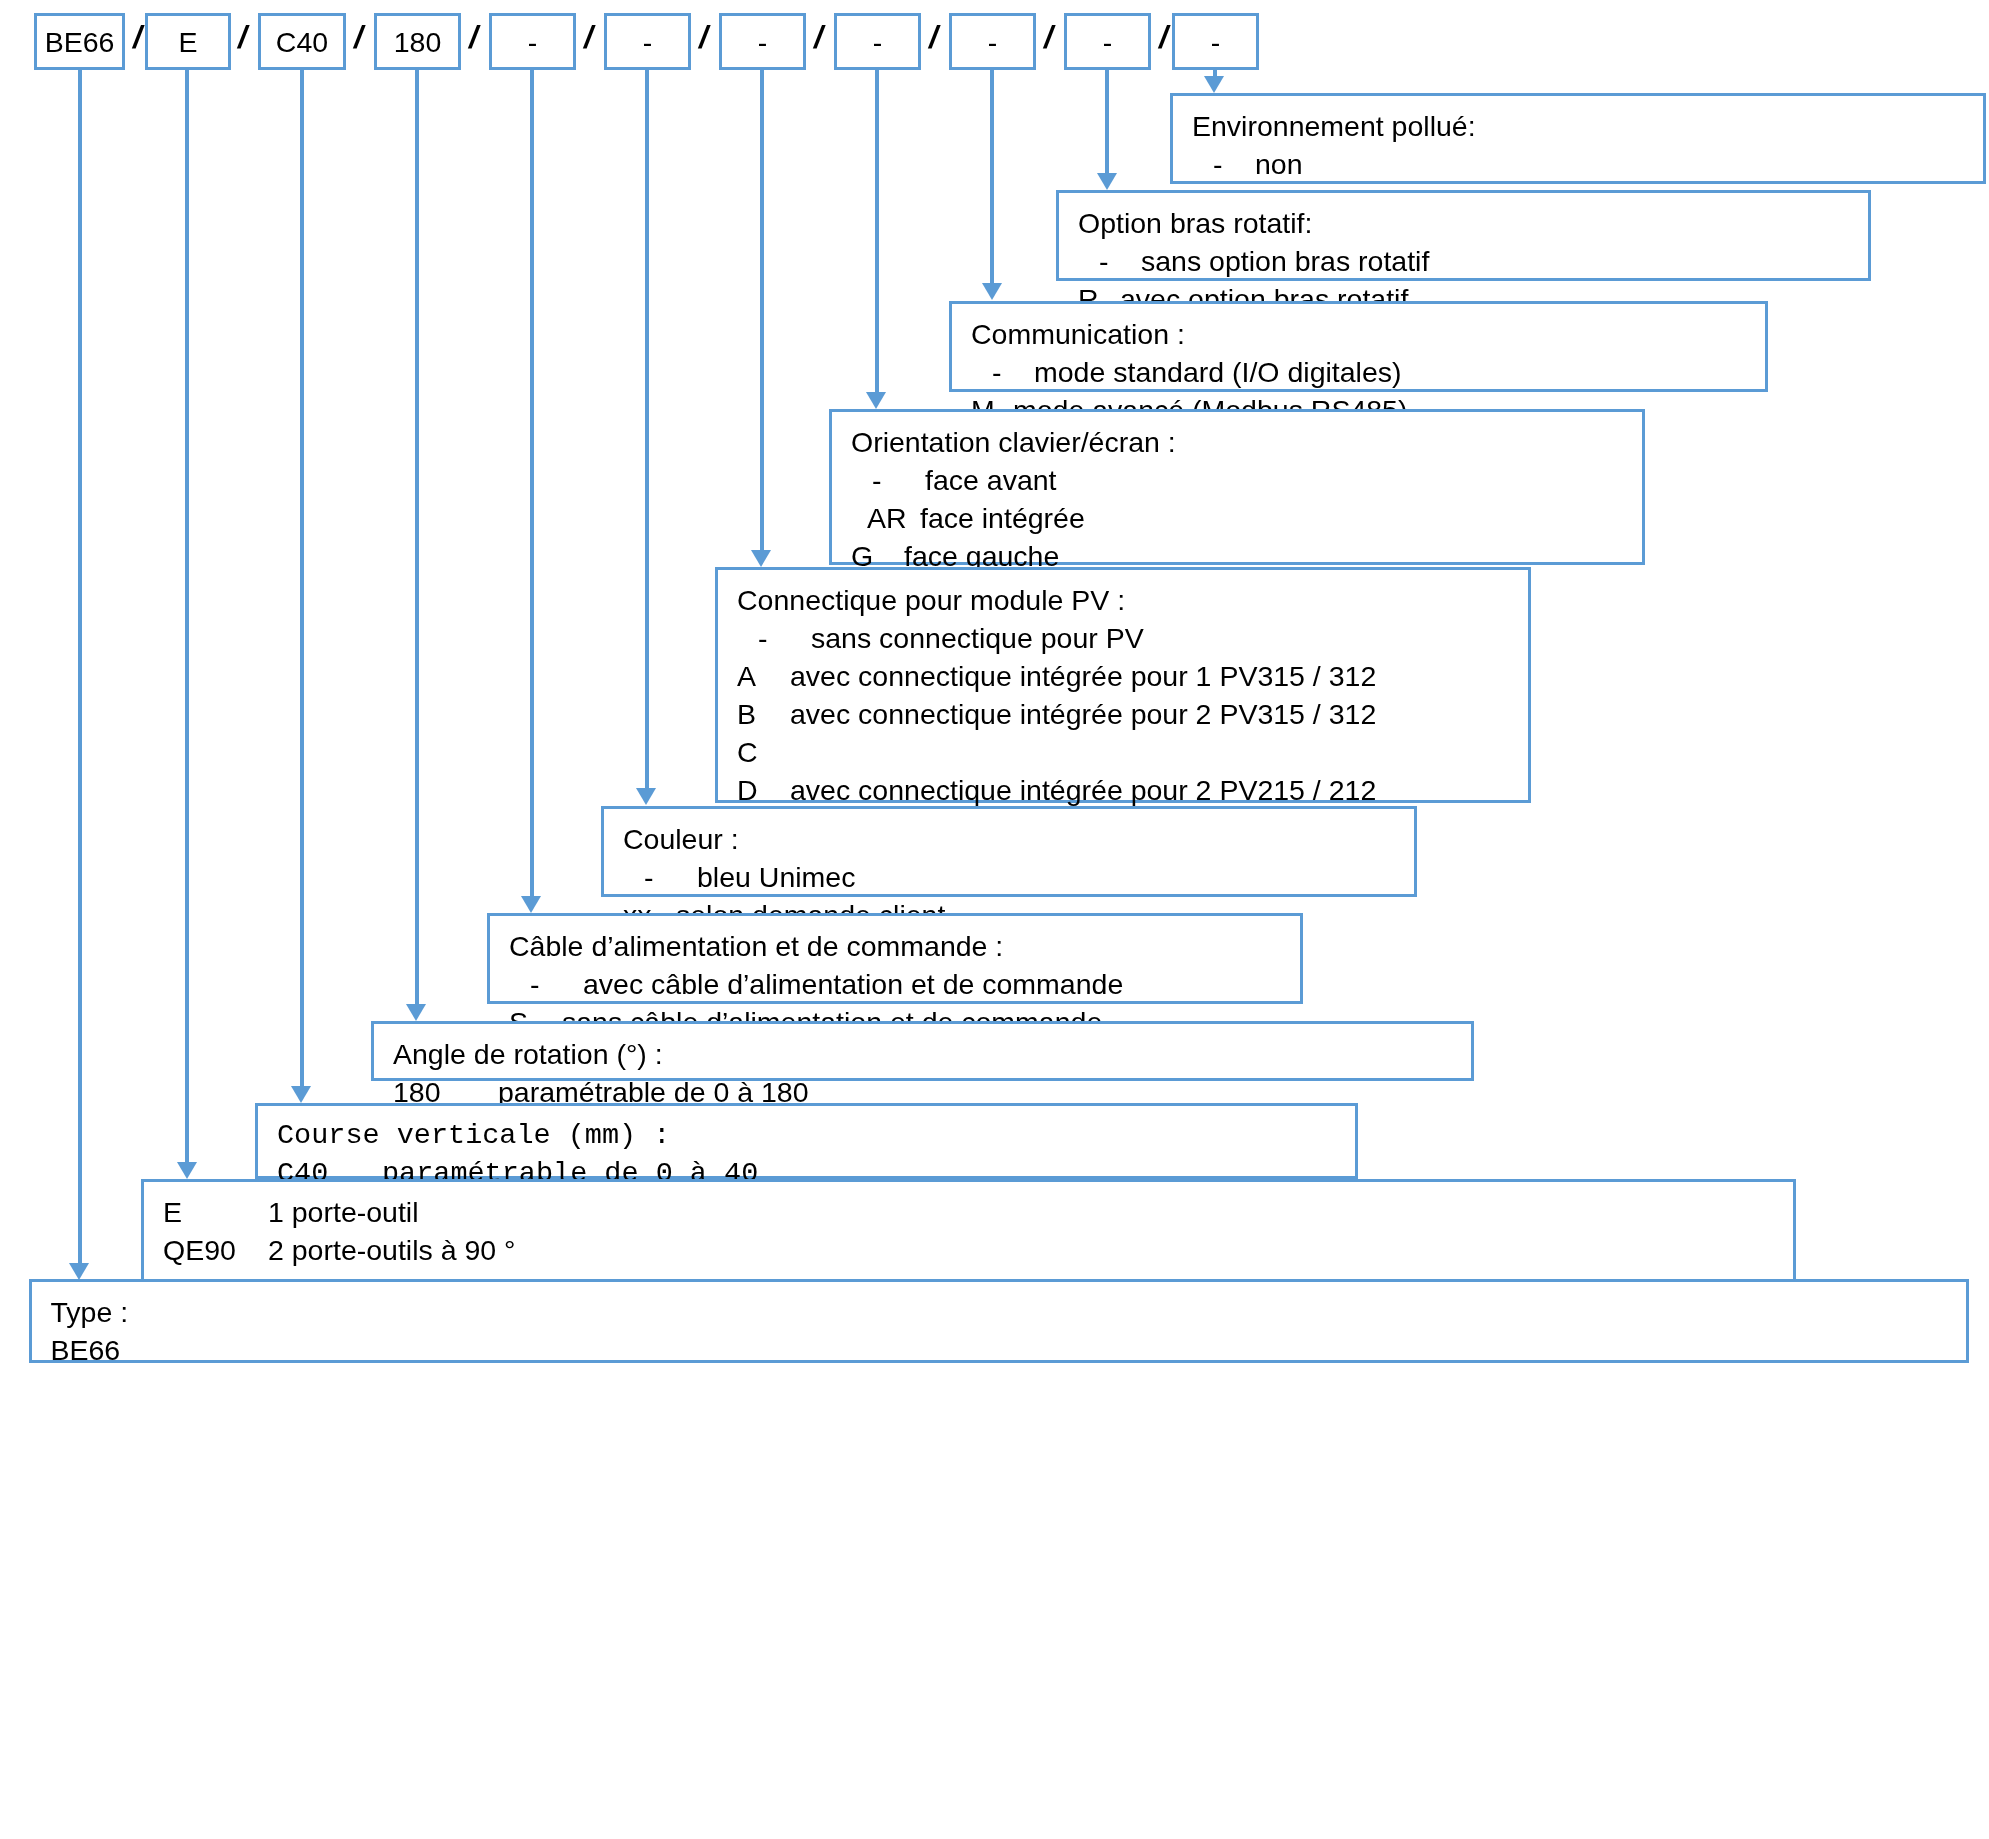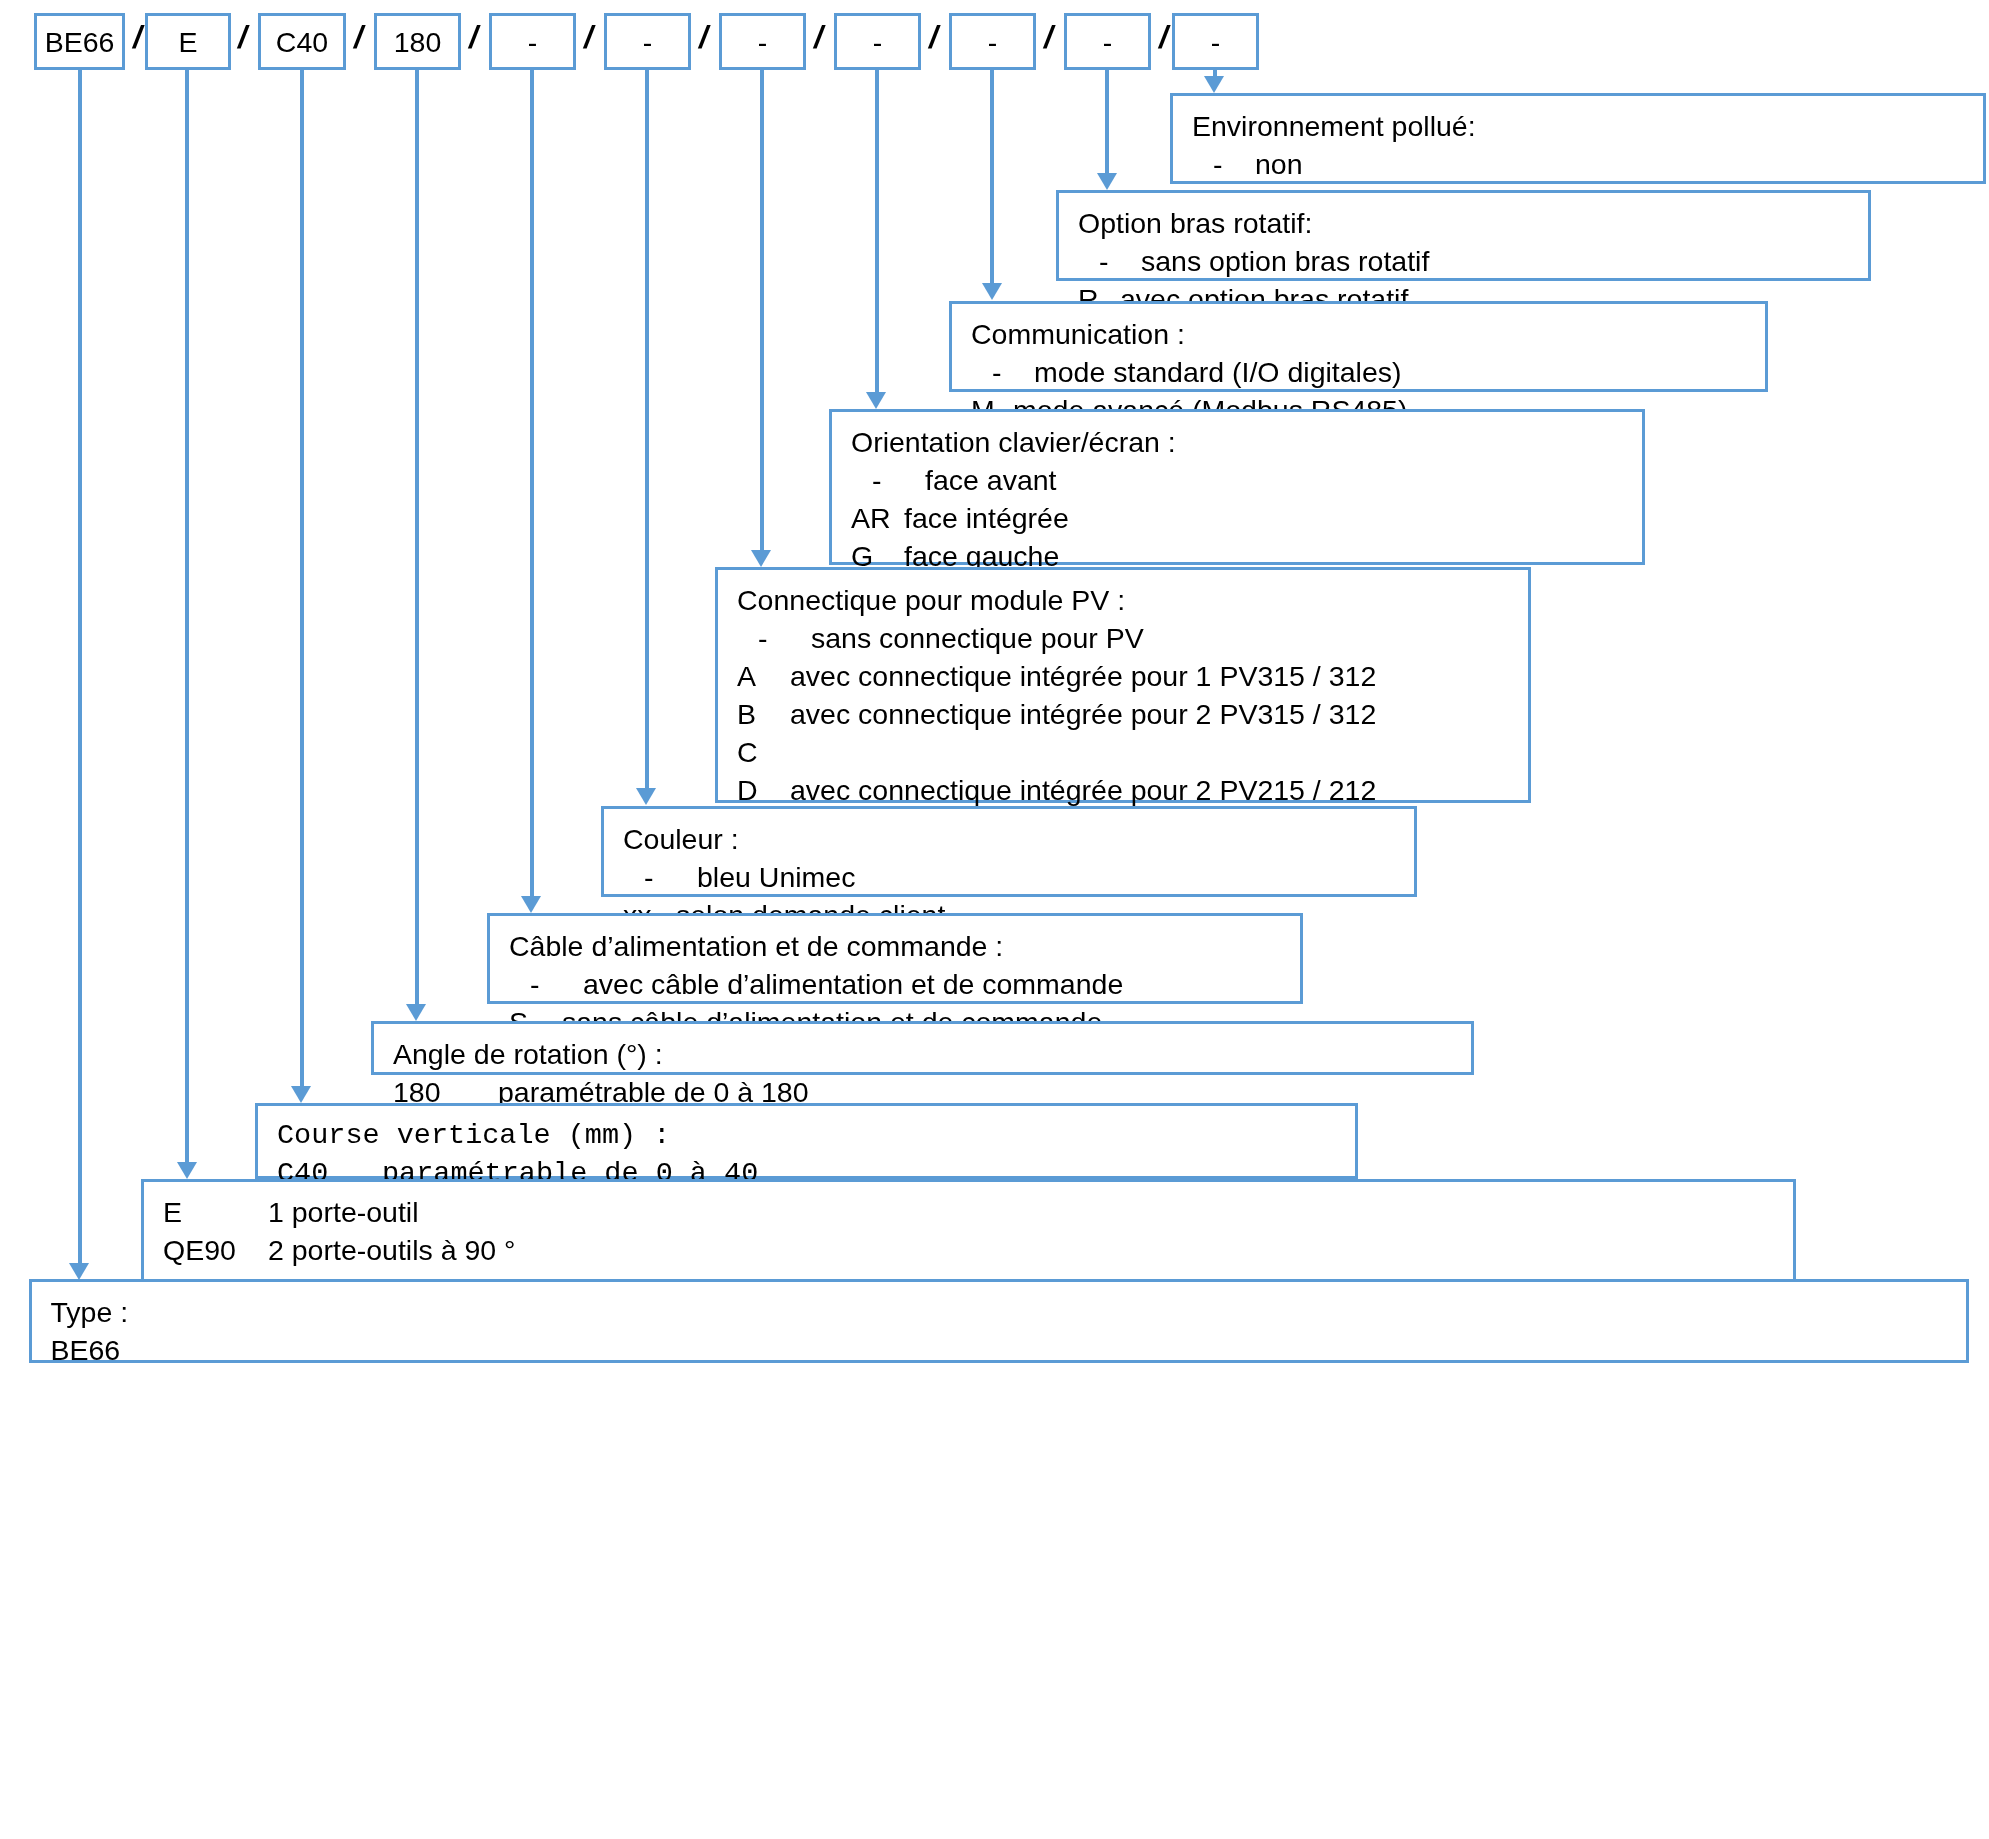--- a/index.html
+++ b/index.html
@@ -194,21 +194,21 @@
       <span class="desc-val">mode avancé (Modbus RS485)</span>
     </div>
   </div>
 
   <div class="desc-box kw-md" style="left:829px; top:409px; width:816px; height:156px;">
     <div class="desc-title">Orientation clavier/écran :</div>
     <div class="desc-row">
       <span class="desc-key">-</span>
       <span class="desc-val">face avant</span>
     </div>
-    <div class="desc-row" style="padding-left:0;">
+    <div class="desc-row" style="padding-left:0;margin-left:16px;">
       <span class="desc-key">AR</span>
       <span class="desc-val">face intégrée</span>
     </div>
     <div class="desc-row" style="padding-left:0;">
       <span class="desc-key">G</span>
       <span class="desc-val">face gauche</span>
     </div>
     <div class="desc-row" style="padding-left:0;">
       <span class="desc-key">D</span>
       <span class="desc-val">face droite</span>
@@ -263,21 +263,21 @@
     <div class="desc-row">
       <span class="desc-key">-</span>
       <span class="desc-val">avec câble d’alimentation et de commande</span>
     </div>
     <div class="desc-row" style="padding-left:0;">
       <span class="desc-key">S</span>
       <span class="desc-val">sans câble d’alimentation et de commande</span>
     </div>
   </div>
 
-  <div class="desc-box kw-lg" style="left:371px; top:1021px; width:1103px; height:54px;">
+  <div class="desc-box kw-lg" style="left:371px; top:1021px; width:1103px; height:60px;">
     <div class="desc-title">Angle de rotation (°) :</div>
     <div class="desc-row">
       <span class="desc-key">180</span>
       <span class="desc-val">paramétrable de 0 à 180</span>
     </div>
   </div>
 
   <div class="desc-box kw-lg" style="left:255px; top:1103px; width:1103px; height:76px;font-family:Liberation Mono, monospace;">
     <div class="desc-title">Course verticale (mm) :</div>
     <div class="desc-row">

